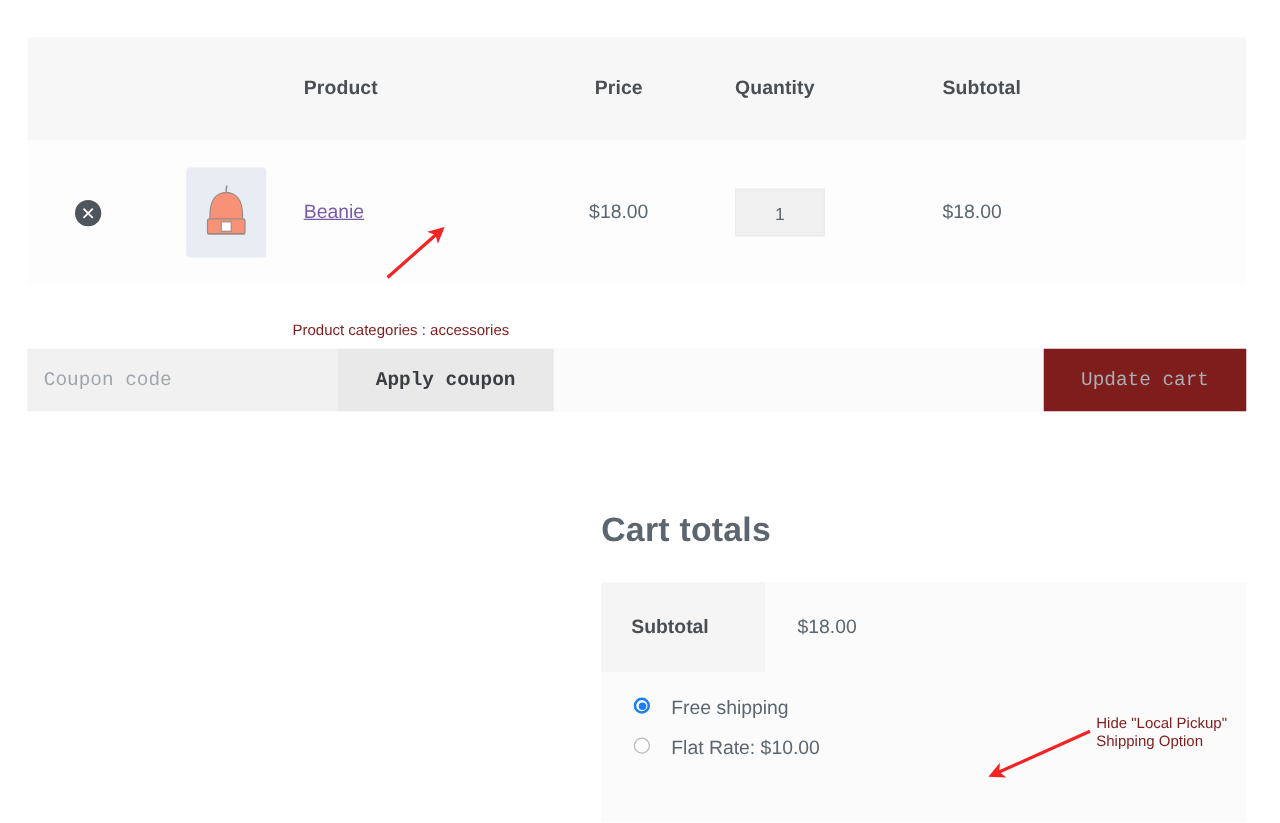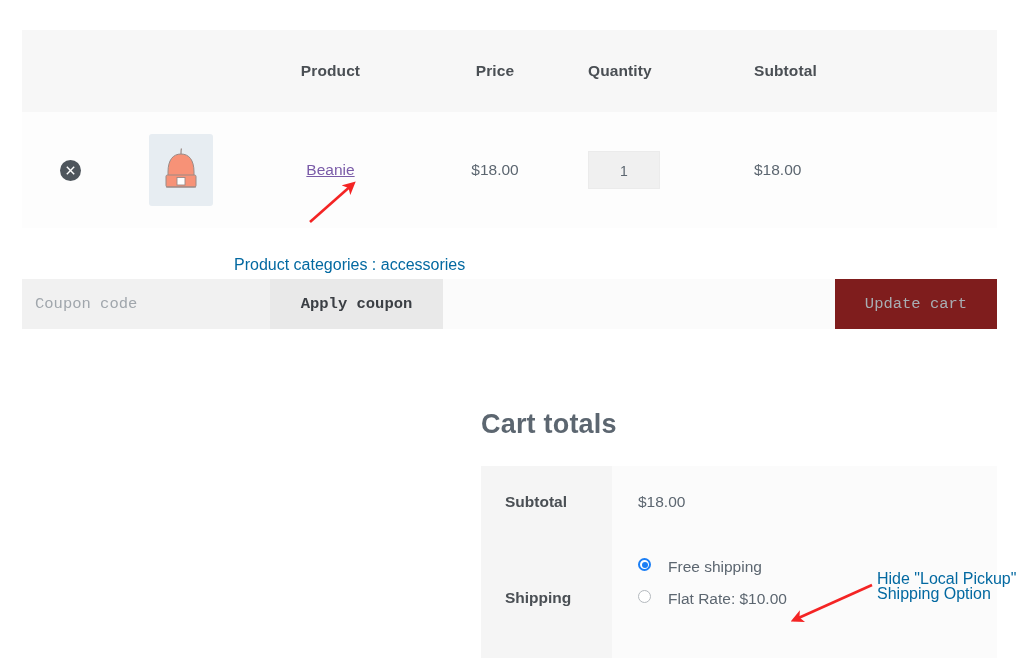--- a/index.html
+++ b/index.html
@@ -32,21 +32,21 @@
   }
   .cart-row {
     display: flex;
     background: #fdfdfd;
     height: 116px;
     align-items: center;
     position: relative;
   }
   .col-remove { width: 96px; text-align: center; flex: 0 0 96px; }
   .col-thumb  { width: 125px; text-align: center; flex: 0 0 125px; }
-  .col-name   { width: 175px; flex: 0 0 175px; text-align: center; }
+  .col-name   { width: 175px; flex: 0 0 175px; text-align: left; }
   .col-price  { width: 146px; flex: 0 0 146px; text-align: center; padding-left: 8px; box-sizing: border-box;}
   .col-qty    { width: 168px; flex: 0 0 168px; text-align: left; padding-left: 24px; box-sizing: border-box;}
   .col-sub    { width: 265px; flex: 1 1 auto; text-align: left; padding-left: 22px; box-sizing: border-box;}
 
   .th {
     font-size: 15.5px;
     font-weight: 700;
     color: #4a4f54;
     letter-spacing: 0.1px;
   }
@@ -230,22 +230,22 @@
     background: #1a7ef5;
   }
   .ship-label {
     font-size: 15.5px;
     color: #5c6670;
   }
 
   
   .annot {
     position: absolute;
-    color: #0369a1;
-    font-size: 16px;
+    color: #7f1d1d;
+    font-size: 12px;
     line-height: 15px;
     white-space: pre;
     pointer-events: none;
   }
   #annot-categories { left: 234px; top: 257px; }
   #annot-hide-pickup { left: 877px; top: 571px; }
 
   .arrow-svg {
     position: absolute;
     pointer-events: none;
@@ -312,21 +312,20 @@
 </div>
 
 <div class="totals-title">Cart totals</div>
 
 <div class="totals-table">
   <div class="totals-row row-subtotal">
     <div class="label">Subtotal</div>
     <div class="value">$18.00</div>
   </div>
   <div class="totals-row row-shipping">
-    <div class="label">Shipping</div>
     <div class="value">
       <div class="ship-opt">
         <span class="radio checked"></span>
         <span class="ship-label">Free shipping</span>
       </div>
       <div class="ship-opt">
         <span class="radio"></span>
         <span class="ship-label">Flat Rate: $10.00</span>
       </div>
     </div>

